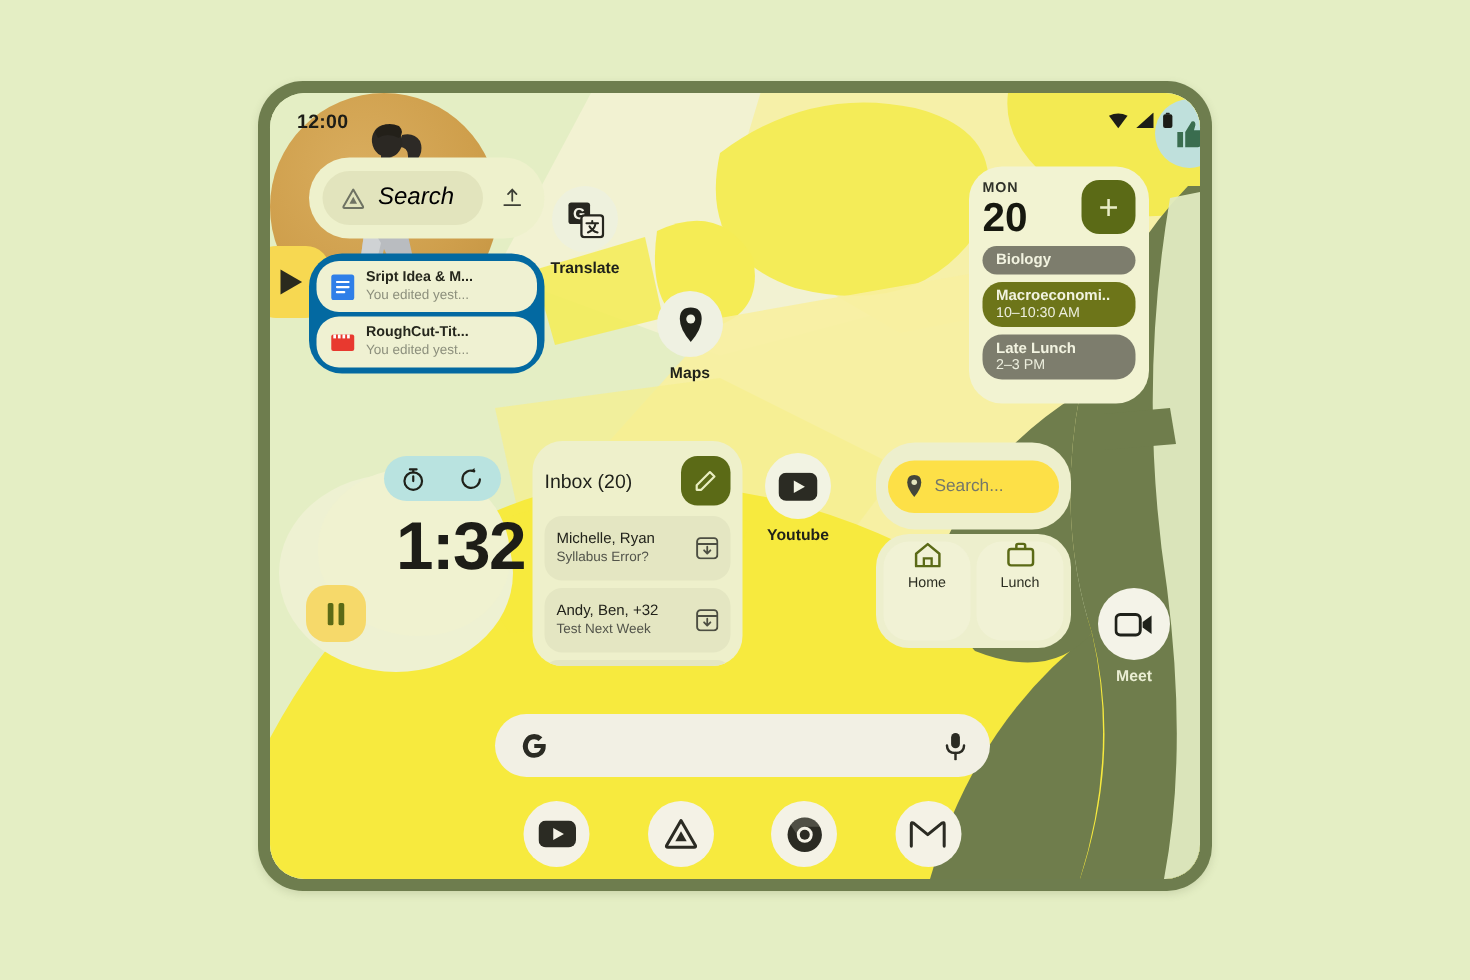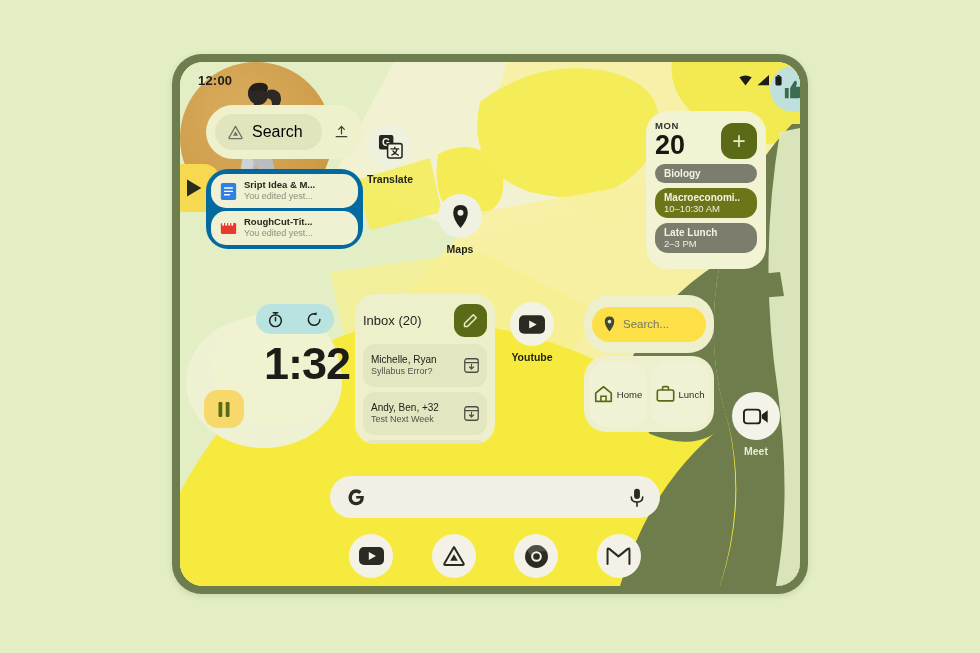--- a/index.html
+++ b/index.html
@@ -37,21 +37,21 @@
 
   
   .widget{ position:absolute; z-index:20; }
 
   
   #drive-search-widget{ left:26px; top:43px; width:157px; height:54px;
     background:#eef1cc; border-radius:27px; display:flex; align-items:center;
     padding:0 9px; gap:6px; }
   #drive-search-pill{
     flex:1; height:36px; background:#e2e4bd; border-radius:18px;
-    display:flex; align-items:center; gap:8px; padding-left:12px;
+    display:flex; align-items:center; gap:8px; padding-left:12px;font-style:italic;
   }
   #drive-upload-btn{ width:26px; display:flex; align-items:center; justify-content:center; }
 
   
   #drive-files-widget{ left:26px; top:107px; width:157px; height:80px;
     background:#0369a1; border-radius:22px; padding:5px; }
   .drive-file{
     height:34px; background:#eff1d2; border-radius:15px; margin-bottom:3px;
     display:flex; align-items:center; gap:7px; padding:0 9px;
   }
@@ -106,21 +106,21 @@
   .gmail-row-txt{ display:flex; flex-direction:column; line-height:1.25; }
   .gmail-from{ font-size:10px; font-weight:normal; color:#21221a; white-space:nowrap; }
   .gmail-sub{ font-size:9px; color:#52544a; white-space:nowrap; }
   .gmail-row-partial{ height:18px; background:#e4e6c2; border-radius:12px; margin-top:5px; }
 
   
   #calendar-widget{
     left:466px; top:49px; width:120px; height:158px;
     background:#f2f3d2; border-radius:22px; padding:9px;
   }
-  #cal-head{ display:flex; align-items:flex-end; justify-content:space-between; }
+  #cal-head{ display:flex; align-items:flex-start; justify-content:space-between; }
   #cal-dow{ font-size:9.5px; font-weight:bold; color:#30322a; letter-spacing:.6px; }
   #cal-day{ font-size:27px; font-weight:bold; color:#17180f; line-height:1; margin-top:1px; }
   #cal-add{
     width:36px; height:36px; background:#5b6a16; border-radius:12px;
     display:flex; align-items:center; justify-content:center;
     color:#e9ecc6; font-size:23px; line-height:1;
   }
   .cal-event{ border-radius:13px; padding:4px 9px; margin-top:5px; }
   .cal-ev-title{ font-size:10px; font-weight:bold; color:#f2f3e0; white-space:nowrap; overflow:hidden; }
   .cal-ev-time{ font-size:9.5px; color:#eceedd; }
@@ -134,21 +134,21 @@
     flex:1; height:35px; background:#fde047; border-radius:18px;
     display:flex; align-items:center; gap:7px; padding-left:11px;
   }
   #maps-search-label{ font-size:11.5px; color:#74776a; }
   #maps-shortcuts-widget{
     left:404px; top:294px; width:130px; height:76px;
     background:#edefcd; border-radius:22px; padding:5px; display:flex; gap:4px;
   }
   .maps-shortcut{
     flex:1; background:#f1f2d5; border-radius:17px;
-    display:flex; align-items:center; justify-content:center; gap:4px;
+    display:flex; flex-direction:column; align-items:center; gap:4px;
   }
   .maps-shortcut .lbl{ font-size:9.5px; color:#2c2e22; }
 
   
   #photo-widget{ left:310px; top:52px; width:160px; height:160px; z-index:18; }
   #photo-circle{
     position:absolute; left:0; top:0; width:152px; height:152px;
     border-radius:50%; overflow:hidden;
     background:radial-gradient(circle at 40% 34%, #d9ad5e 0%, #cf9f4c 55%, #c2913f 100%);
   }

